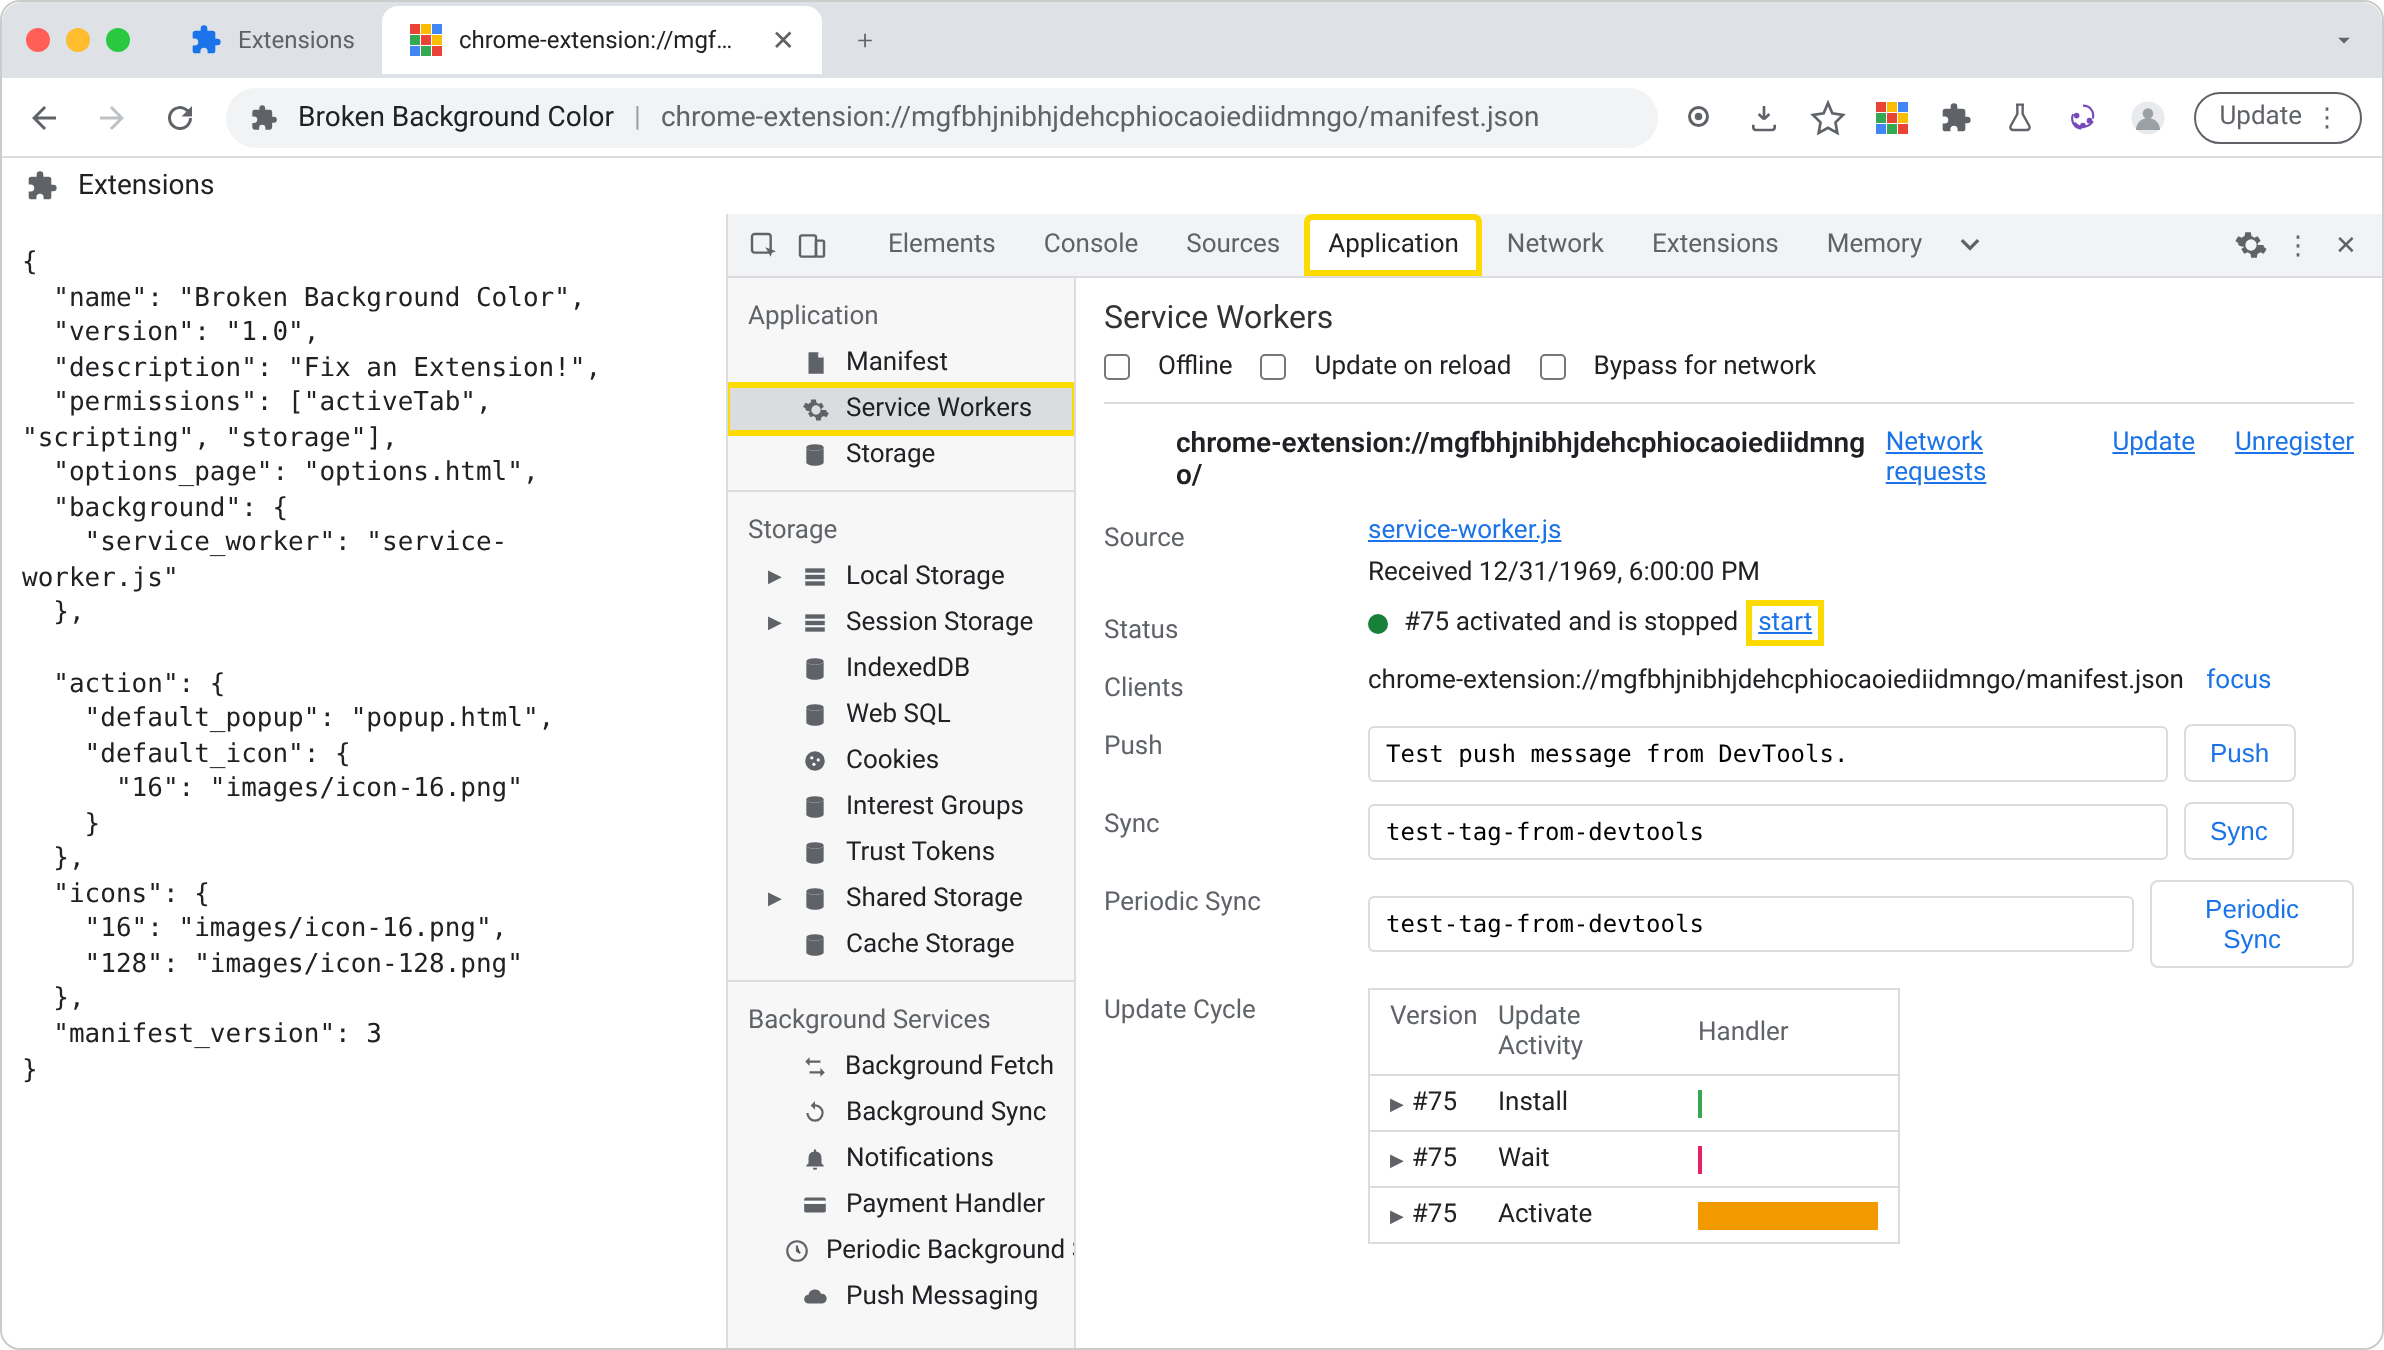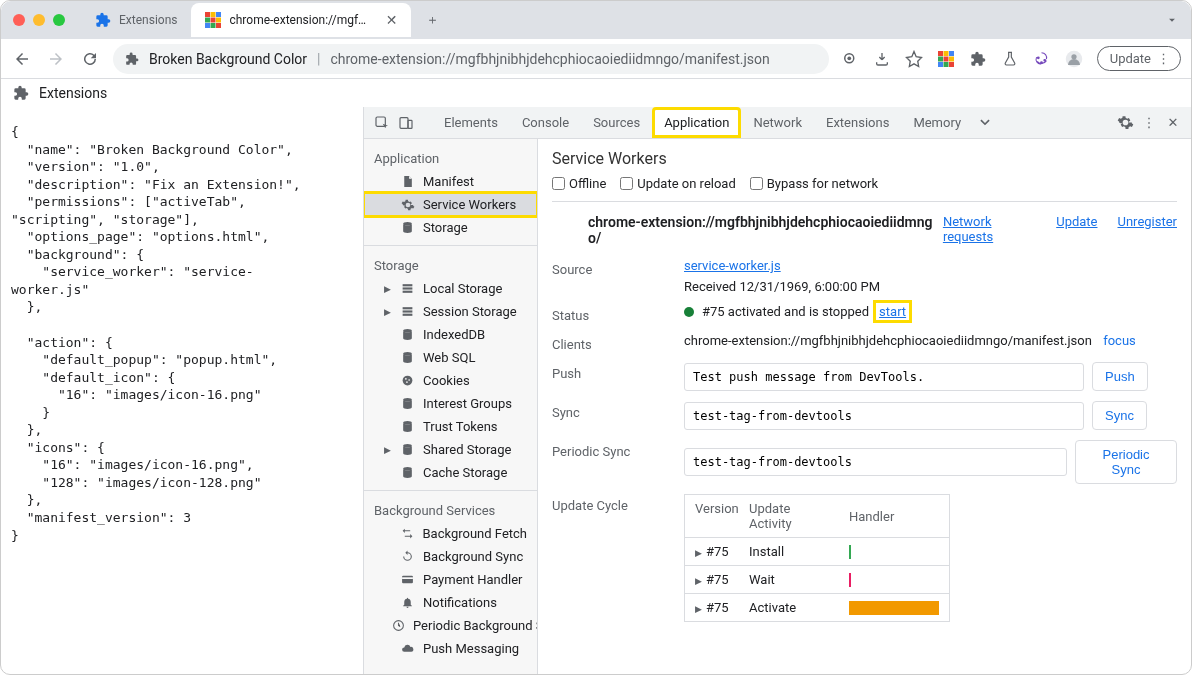--- a/index.html
+++ b/index.html
@@ -60,21 +60,21 @@
 .dt-item .tri { color: #5f6368; font-size: 9px; width: 8px; display: inline-block; }
 .dt-item .ico { width: 15px; height: 15px; display: flex; align-items: center; justify-content: center; color: #5f6368; }
 .dt-item.sel { background: #dadce0; }
 .dt-item.hl { outline: 3px solid #fddb00; outline-offset: -1px; }
 .dt-sep { height: 1px; background: #dadce0; margin: 6px 0; }
 
 
 .dt-main { flex: 1; padding: 10px 14px; overflow: auto; }
 .dt-h { font-size: 16px; color: #333; margin-bottom: 8px; }
 .cb-row { display: flex; gap: 14px; align-items: center; margin-bottom: 10px; }
-.cb-row label { display: flex; align-items: center; gap: 4px; font-size: 13px; color: #202124; cursor: pointer; justify-content: center; }
+.cb-row label { display: flex; align-items: center; gap: 14px; font-size: 13px; color: #202124; cursor: pointer; justify-content: center; }
 .hline { height: 1px; background: #dadce0; margin: 8px 0 12px; }
 
 .sw-head { display: flex; align-items: flex-start; justify-content: space-between; gap: 10px; margin-bottom: 12px; }
 .sw-origin { font-size: 14px; font-weight: 600; word-break: break-all; max-width: 360px; margin-left: 36px; }
 .sw-links { display: flex; gap: 20px; }
 .link { color: #1a73e8; text-decoration: underline; cursor: pointer; font-size: 13px; }
 
 .kv { display: grid; grid-template-columns: 118px 1fr; gap: 10px 14px; align-items: start; }
 .kv .k { color: #5f6368; font-size: 13px; padding-top: 4px; }
 .kv .v { font-size: 13px; color: #202124; }
@@ -450,34 +450,34 @@
               <svg width="13" height="13" viewBox="0 0 24 24">
                 <path fill="#5f6368" d="M12 4V1L8 5l4 4V6a6 6 0 1 1-6 6H4a8 8 0 1 0 8-8z"></path>
               </svg>
             </span>
             <span>Background Sync</span>
           </div>
         <div class="dt-item">
             <span class="tri"></span>
             <span class="ico">
               <svg width="13" height="13" viewBox="0 0 24 24">
+                <path fill="#5f6368" d="M12 22a2 2 0 0 0 2-2h-4a2 2 0 0 0 2 2zm6-6V11a6 6 0 0 0-5-5.9V4a1 1 0 1 0-2 0v1.1A6 6 0 0 0 6 11v5l-2 2v1h16v-1z"></path>
+              </svg>
+            </span>
+            <span>Notifications</span>
+          </div>
+        <div class="dt-item">
+            <span class="tri"></span>
+            <span class="ico">
+              <svg width="13" height="13" viewBox="0 0 24 24">
                 <rect x="2" y="5" width="20" height="14" rx="2" fill="#5f6368"></rect>
                 <rect x="2" y="8" width="20" height="3" fill="#fff"></rect>
               </svg>
             </span>
             <span>Payment Handler</span>
-          </div>
-        <div class="dt-item">
-            <span class="tri"></span>
-            <span class="ico">
-              <svg width="13" height="13" viewBox="0 0 24 24">
-                <path fill="#5f6368" d="M12 22a2 2 0 0 0 2-2h-4a2 2 0 0 0 2 2zm6-6V11a6 6 0 0 0-5-5.9V4a1 1 0 1 0-2 0v1.1A6 6 0 0 0 6 11v5l-2 2v1h16v-1z"></path>
-              </svg>
-            </span>
-            <span>Notifications</span>
           </div>
         <div class="dt-item">
             <span class="tri"></span>
             <span class="ico">
               <svg width="13" height="13" viewBox="0 0 24 24">
                 <circle cx="12" cy="12" r="9" fill="none" stroke="#5f6368" stroke-width="2"></circle>
                 <path stroke="#5f6368" stroke-width="2" d="M12 7v5l3 2"></path>
               </svg>
             </span>
             <span>Periodic Background S</span>

